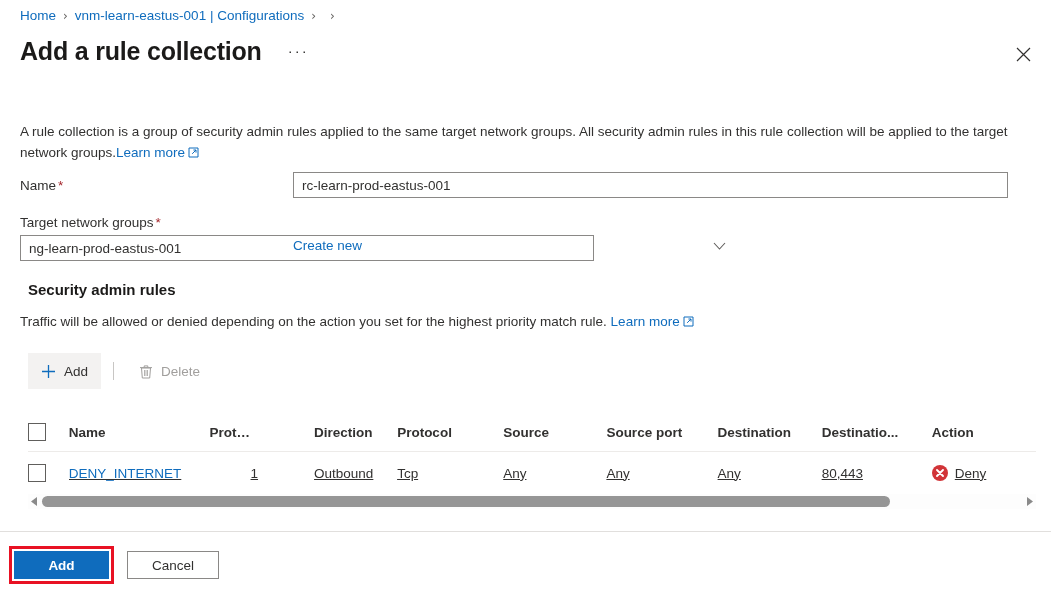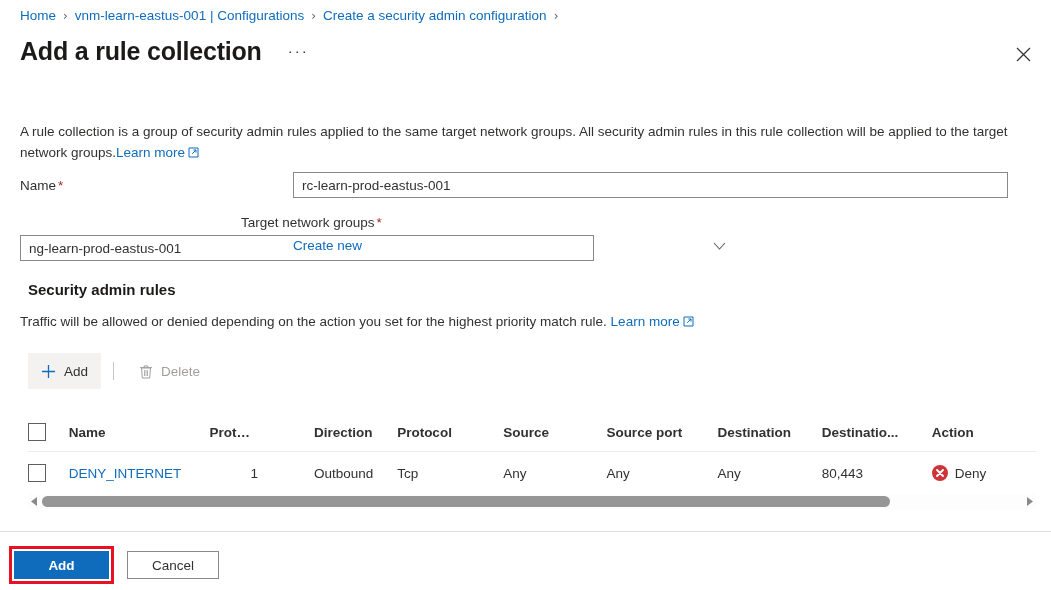--- a/index.html
+++ b/index.html
@@ -53,21 +53,21 @@
   }
   .link {
     color: #0f6cbd; cursor: pointer; white-space: nowrap;
   }
   .ext-icon {
     display: inline-block; vertical-align: -1px; margin-left: 3px;
   }
 
   
   .form-row {
-    position: absolute; left: 20px; display: flex; align-items: center;
+    position: absolute; left: 20px; display: flex; align-items: flex-start;
   }
   #row-name  { top: 172px; }
   #row-tng   { top: 209px; flex-direction: column; }
   .form-label {
     width: 273px; font-size: 13.5px; color: #323130;
     line-height: 24px; padding-top: 2px;
   }
   .req { color: #a4262c; margin-left: 2px; }
   .field-wrap { position: relative; }
   .text-input {
@@ -124,21 +124,21 @@
   .grid th {
     font-size: 13.5px; font-weight: bold; color: #323130;
     text-align: left; padding: 11px 6px 10px 0;
     border-bottom: 1px solid #edebe9;
     white-space: nowrap; overflow: hidden; text-overflow: ellipsis;
   }
   .grid td {
     font-size: 13.5px; color: #323130;
     padding: 12px 6px 12px 0;
     border-bottom: 1px solid #f3f2f1;
-    white-space: nowrap; overflow: hidden; text-overflow: ellipsis;
+    white-space: nowrap; overflow: hidden; text-overflow: ellipsis; text-decoration: underline;
   }
   .c-check { width: 40px; padding-left: 0 !important; }
   .c-name  { width: 138px; }
   .c-pri   { width: 73px; text-align: right; }
   .c-dir   { width: 103px; padding-left: 30px !important; }
   .c-proto { width: 104px; padding-left: 8px !important; }
   .c-src   { width: 107px; padding-left: 8px !important; }
   .c-sport { width: 109px; padding-left: 2px !important; }
   .c-dest  { width: 102px; padding-left: 2px !important; }
   .c-dport { width: 107px; padding-left: 2px !important; }
@@ -206,21 +206,20 @@
 </head>
 <body>
 
 <div class="page">
 
   <div class="breadcrumb">
     <span class="bc-link">Home</span>
     <span class="bc-sep">›</span>
     <span class="bc-link">vnm-learn-eastus-001 | Configurations</span>
     <span class="bc-sep">›</span>
-    <span class="bc-link">Create a security admin configuration</span>
     <span class="bc-sep">›</span>
   </div>
 
   <div class="title-row">
     <span class="page-title">Add a rule collection</span>
     <span class="more-dots">···</span>
   </div>
 
   <div class="close-btn">
     <svg width="15" height="15" viewBox="0 0 15 15">

